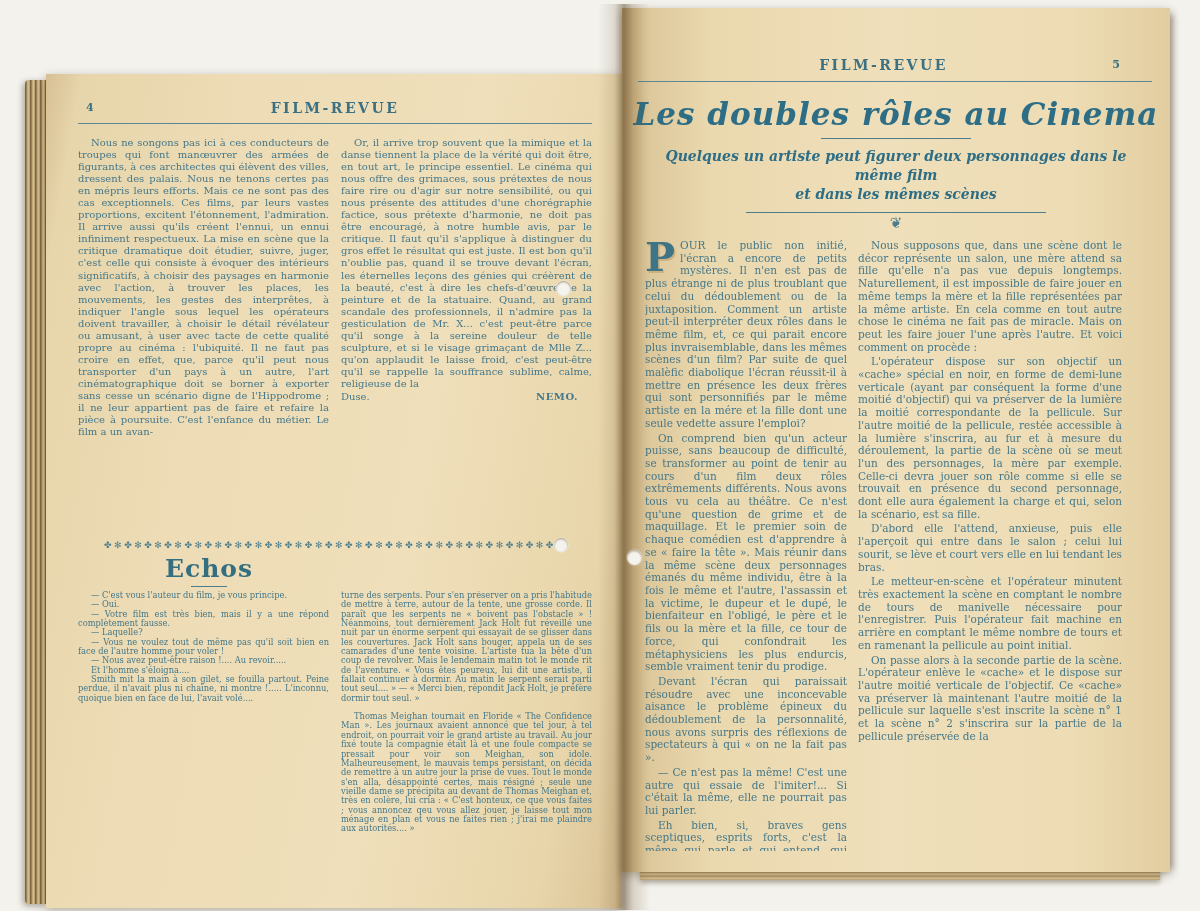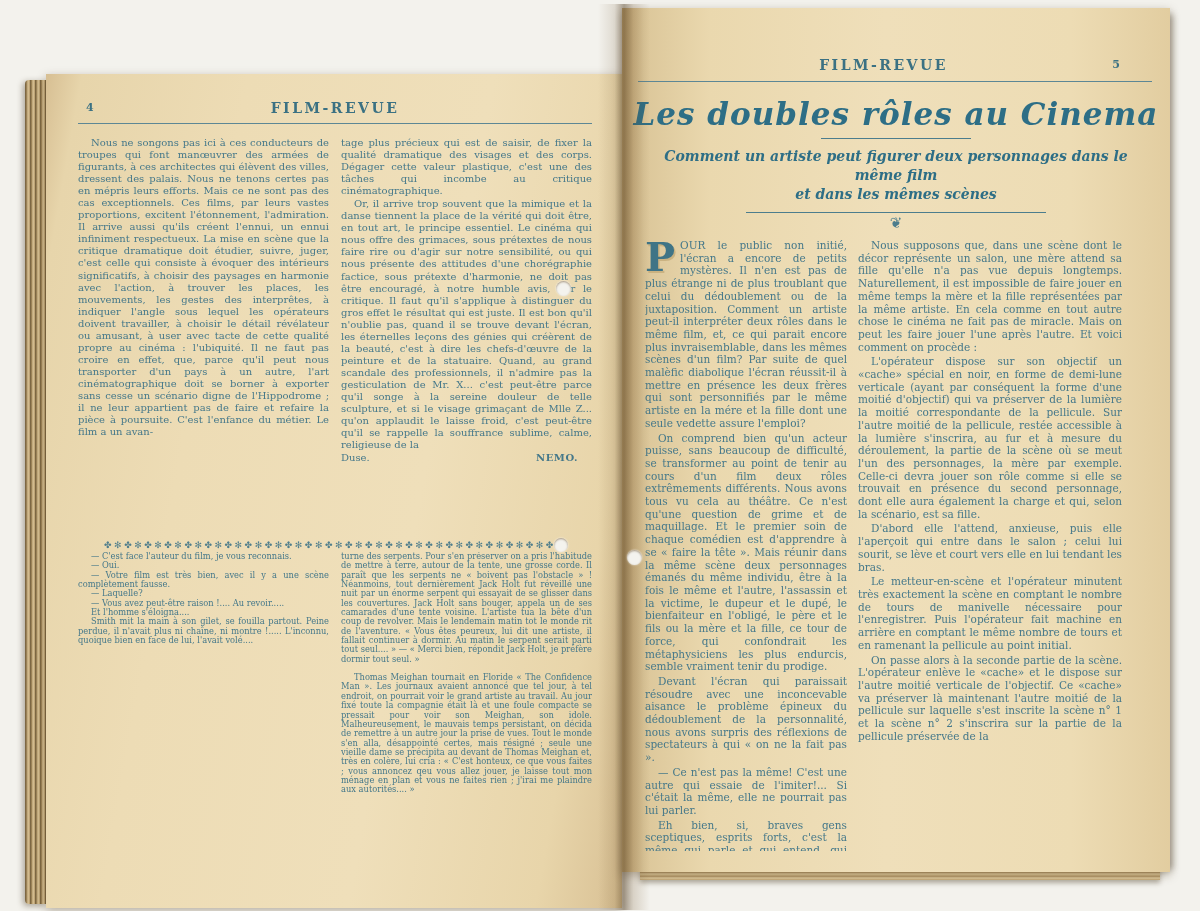--- a/index.html
+++ b/index.html
@@ -108,41 +108,45 @@
     <div class="head-rule"></div>
 
     <div class="cols article">
       <div class="col">
         <div>
             <p>Nous ne songons pas ici à ces conducteurs de troupes qui font manœuvrer des armées de figurants, à ces architectes qui élèvent des villes, dressent des palais. Nous ne tenons certes pas en mépris leurs efforts. Mais ce ne sont pas des cas exceptionnels. Ces films, par leurs vastes proportions, excitent l'étonnement, l'admiration. Il arrive aussi qu'ils créent l'ennui, un ennui infiniment respectueux. La mise en scène que la critique dramatique doit étudier, suivre, juger, c'est celle qui consiste à évoquer des intérieurs significatifs, à choisir des paysages en harmonie avec l'action, à trouver les places, les mouvements, les gestes des interprêtes, à indiquer l'angle sous lequel les opérateurs doivent travailler, à choisir le détail révélateur ou amusant, à user avec tacte de cette qualité propre au cinéma : l'ubiquité. Il ne faut pas croire en effet, que, parce qu'il peut nous transporter d'un pays à un autre, l'art cinématographique doit se borner à exporter sans cesse un scénario digne de l'Hippodrome ; il ne leur appartient pas de faire et refaire la pièce à poursuite. C'est l'enfance du métier. Le film a un avan-</p>
           </div>
       </div>
       <div class="col">
         <div>
-            <p class="cont">tage plus précieux qui est de saisir, de fixer la qualité dramatique des visages et des corps. Dégager cette valeur plastique, c'est une des tâches qui incombe au critique cinématographique.</p>
             <p>Or, il arrive trop souvent que la mimique et la danse tiennent la place de la vérité qui doit être, en tout art, le principe essentiel. Le cinéma qui nous offre des grimaces, sous prétextes de nous faire rire ou d'agir sur notre sensibilité, ou qui nous présente des attitudes d'une chorégraphie factice, sous prétexte d'harmonie, ne doit pas être encouragé, à notre humble avis, par le critique. Il faut qu'il s'applique à distinguer du gros effet le résultat qui est juste. Il est bon qu'il n'oublie pas, quand il se trouve devant l'écran, les éternelles leçons des génies qui créèrent de la beauté, c'est à dire les chefs-d'œuvre de la peinture et de la statuaire. Quand, au grand scandale des professionnels, il n'admire pas la gesticulation de Mr. X... c'est peut-être parce qu'il songe à la sereine douleur de telle sculpture, et si le visage grimaçant de Mlle Z... qu'on applaudit le laisse froid, c'est peut-être qu'il se rappelle la souffrance sublime, calme, religieuse de la</p>
           </div>
         <div class="lastline">
           <span>Duse.</span>
           <span class="sig">NEMO.</span>
         </div>
       </div>
     </div>
 
     <div class="band">✤✻✤✻✤✻✤✻✤✻✤✻✤✻✤✻✤✻✤✻✤✻✤✻✤✻✤✻✤✻✤✻✤✻✤✻✤✻✤✻✤✻✤✻✤✻</div>
 
+    <div class="echos-head">
+      <div class="echos-title">Echos</div>
+      <div class="echos-dash"></div>
+    </div>
 
     <div class="cols echos">
       <div class="col">
         <div>
-            <p>— C'est face l'auteur du film, je vous reconnais.</p>
+            <p>— C'est vous l'auteur du film, je vous principe.</p>
             <p>— Oui.</p>
-            <p>— Votre film est très bien, avec il y a une scène complètement fausse.</p>
+            <p>— Votre film est très bien, mais il y a une répond complètement fausse.</p>
             <p>— Laquelle?</p>
-            <p>— Vous avez peut-être raison !.... Au revoir.....</p>
+            <p>— Vous ne voulez tout de même pas qu'il soit bien en face de l'autre homme pour voler !</p>
+            <p>— Nous avez peut-être raison !.... Au revoir.....</p>
             <p>Et l'homme s'éloigna....</p>
             <p>Smith mit la main à son gilet, se fouilla partout. Peine perdue, il n'avait plus ni chaîne, ni montre !..... L'inconnu, quoique bien en face de lui, l'avait volé....</p>
             <p class="spacer"></p>
           </div>
       </div>
       <div class="col">
         <div>
             <p class="cont">turne des serpents. Pour s'en préserver on a pris l'habitude de mettre à terre, autour de la tente, une grosse corde. Il paraît que les serpents ne « boivent pas l'obstacle » ! Néanmoins, tout dernièrement Jack Holt fut réveillé une nuit par un énorme serpent qui essayait de se glisser dans les couvertures. Jack Holt sans bouger, appela un de ses camarades d'une tente voisine. L'artiste tua la bête d'un coup de revolver. Mais le lendemain matin tot le monde rit de l'aventure. « Vous êtes peureux, lui dit une artiste, il fallait continuer à dormir. Au matin le serpent serait parti tout seul.... » — « Merci bien, répondit Jack Holt, je préfère dormir tout seul. »</p>
             <p class="spacer"></p>
             <p>Thomas Meighan tournait en Floride « The Confidence Man ». Les journaux avaient annoncé que tel jour, à tel endroit, on pourrait voir le grand artiste au travail. Au jour fixé toute la compagnie était là et une foule compacte se pressait pour voir son Meighan, son idole. Malheureusement, le mauvais temps persistant, on décida de remettre à un autre jour la prise de vues. Tout le monde s'en alla, désappointé certes, mais résigné ; seule une vieille dame se précipita au devant de Thomas Meighan et, très en colère, lui cria : « C'est honteux, ce que vous faites ; vous annoncez qeu vous allez jouer, je laisse tout mon ménage en plan et vous ne faites rien ; j'irai me plaindre aux autorités.... »</p>
@@ -154,21 +158,21 @@
   <div class="page page-right">
     <div class="pg-header">
       <span class="masthead">FILM-REVUE</span>
       <span class="pg-num r">5</span>
     </div>
     <div class="head-rule"></div>
 
     <div class="rp-title">
       <div class="main">Les doubles rôles au Cinema</div>
       <div class="title-rule"></div>
-      <div class="rp-sub">Comment un artiste peut figurer deux personnages dans le même film</div>
+      <div class="rp-sub">Quelques un artiste peut figurer deux personnages dans le même film</div>
       <div class="rp-sub">et dans les mêmes scènes</div>
       <div class="sub-rule"></div>
       <div class="rp-ornament">❦</div>
     </div>
 
     <div class="cols rp-cols">
       <div class="col rp-col1">
         <p class="firstp"><span class="dropcap">P</span><span>OUR le public non initié, l'écran a encore de petits mystères. Il n'en est pas de plus étrange ni de plus troublant que celui du dédoublement ou de la juxtaposition. Comment un artiste peut-il interpréter deux rôles dans le même film, et, ce qui parait encore plus invraisemblable, dans les mêmes scènes d'un film? Par suite de quel malèfic diabolique l'écran réussit-il à mettre en présence les deux frères qui sont personnifiés par le même artiste en la mére et la fille dont une seule vedette assure l'emploi?</span></p>
         <div>
             <p>On comprend bien qu'un acteur puisse, sans beaucoup de difficulté, se transformer au point de tenir au cours d'un film deux rôles extrêmements différents. Nous avons tous vu cela au théâtre. Ce n'est qu'une question de grime et de maquillage. Et le premier soin de chaque comédien est d'apprendre à se « faire la tête ». Mais réunir dans la même scène deux personnages émanés du même individu, être à la fois le même et l'autre, l'assassin et la victime, le dupeur et le dupé, le bienfaiteur en l'obligé, le père et le fils ou la mère et la fille, ce tour de force, qui confondrait les métaphysiciens les plus endurcis, semble vraiment tenir du prodige.</p>

